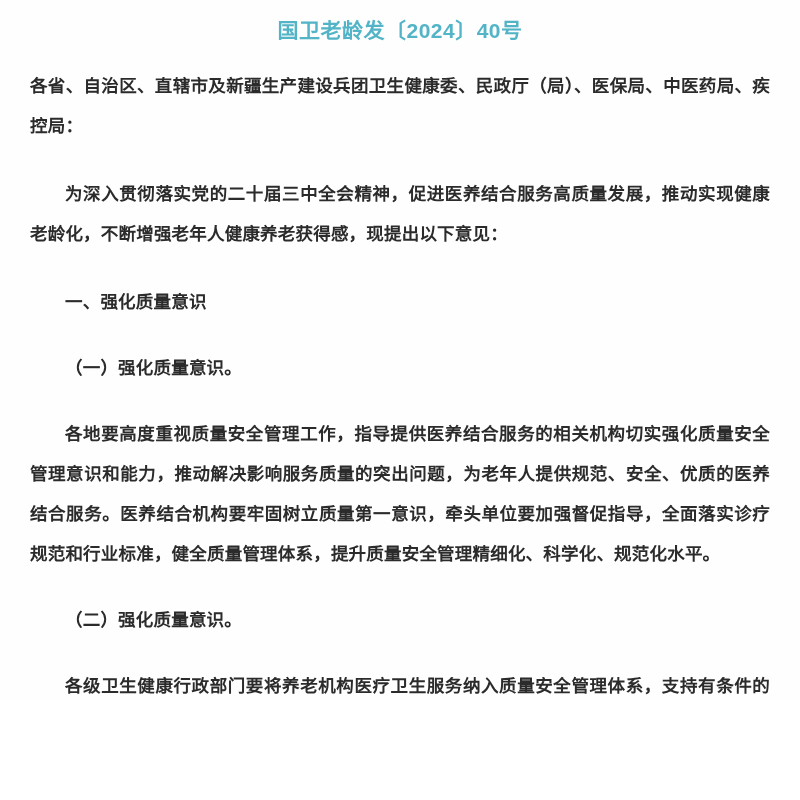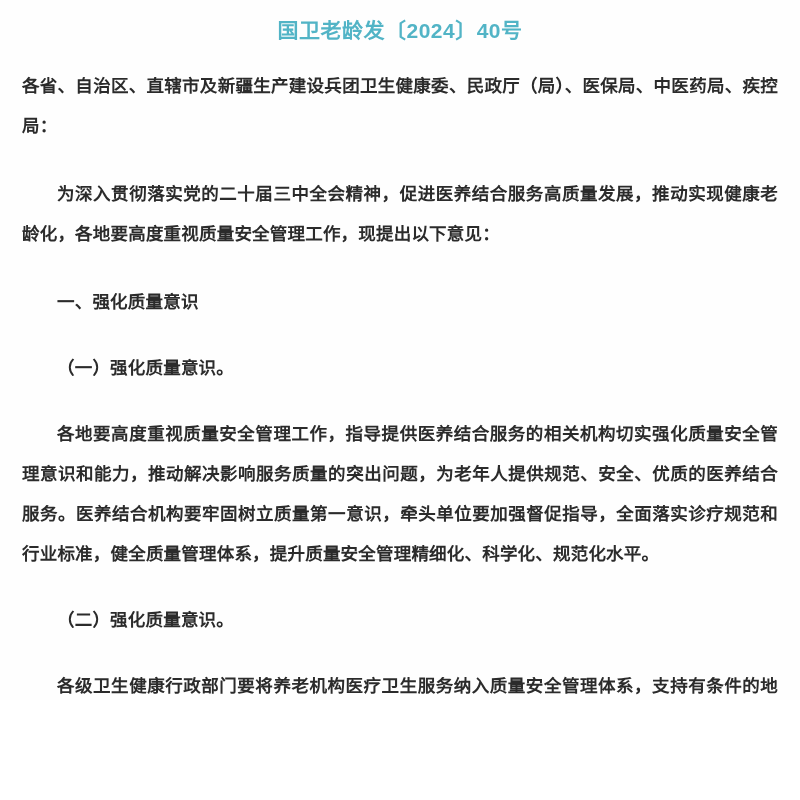--- a/index.html
+++ b/index.html
@@ -15,21 +15,21 @@
     font-family: "Liberation Sans", "DejaVu Sans", sans-serif;
     -webkit-font-smoothing: antialiased;
   }
 
   #doc-page {
     position: relative;
     width: 800px;
     height: 700px;
     background: #fefefe;
     box-sizing: border-box;
-    padding: 0 22px;
+    padding: 0 30px;
     overflow: hidden;
   }
 
   
   .doc-title {
     text-align: center;
     font-size: 21px;
     font-weight: bold;
     color: #52b4c6;
     letter-spacing: 0.5px;
@@ -93,21 +93,21 @@
   <h1 class="doc-title">国卫老龄发〔2024〕40号</h1>
 
   <div class="gap-addressee"></div>
 
   <div id="doc-body">
 
     <p class="para flush">各省、自治区、直辖市及新疆生产建设兵团卫生健康委、民政厅（局）、医保局、中医药局、疾控局：</p>
 
     <div class="gap-block"></div>
 
-    <p class="para indent">为深入贯彻落实党的二十届三中全会精神，促进医养结合服务高质量发展，推动实现健康老龄化，各地要高度重视质量安全管理工作，现提出以下意见：</p>
+    <p class="para indent">为深入贯彻落实党的二十届三中全会精神，促进医养结合服务高质量发展，推动实现健康老龄化，不断增强老年人健康养老获得感，现提出以下意见：</p>
 
     <div class="gap-block"></div>
 
     <p class="para heading">一、强化质量意识</p>
 
     <div class="gap-small"></div>
 
     <p class="para subheading">（一）强化质量意识。</p>
 
     <div class="gap-small"></div>

